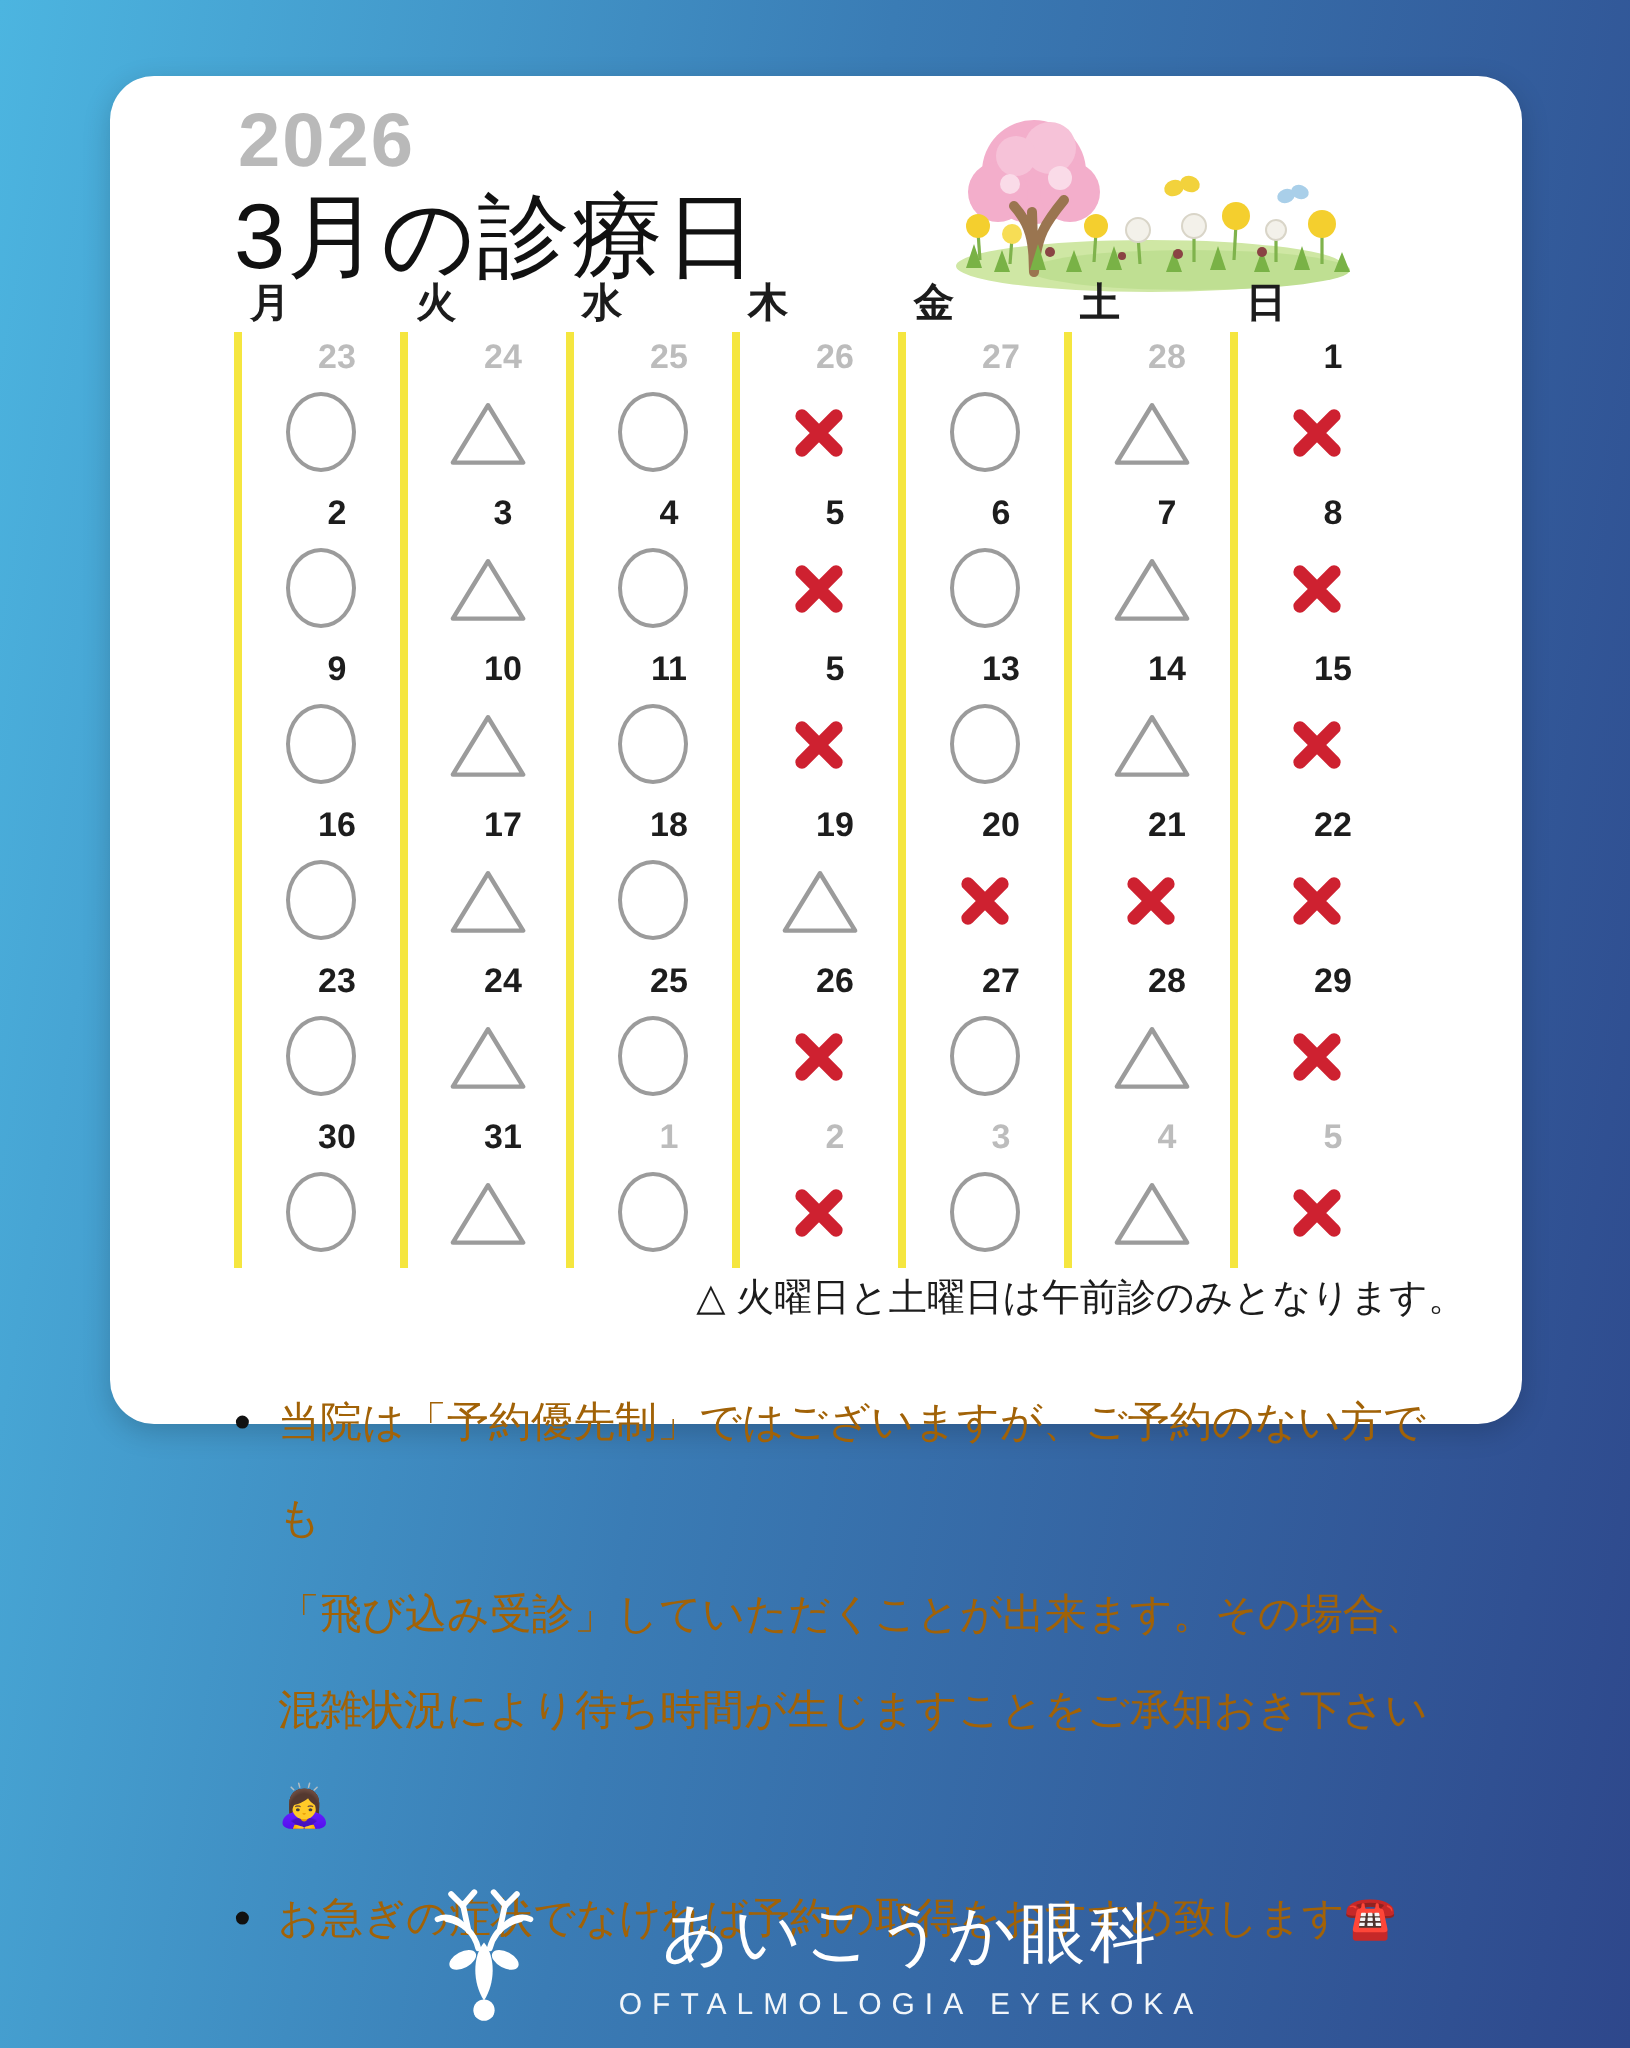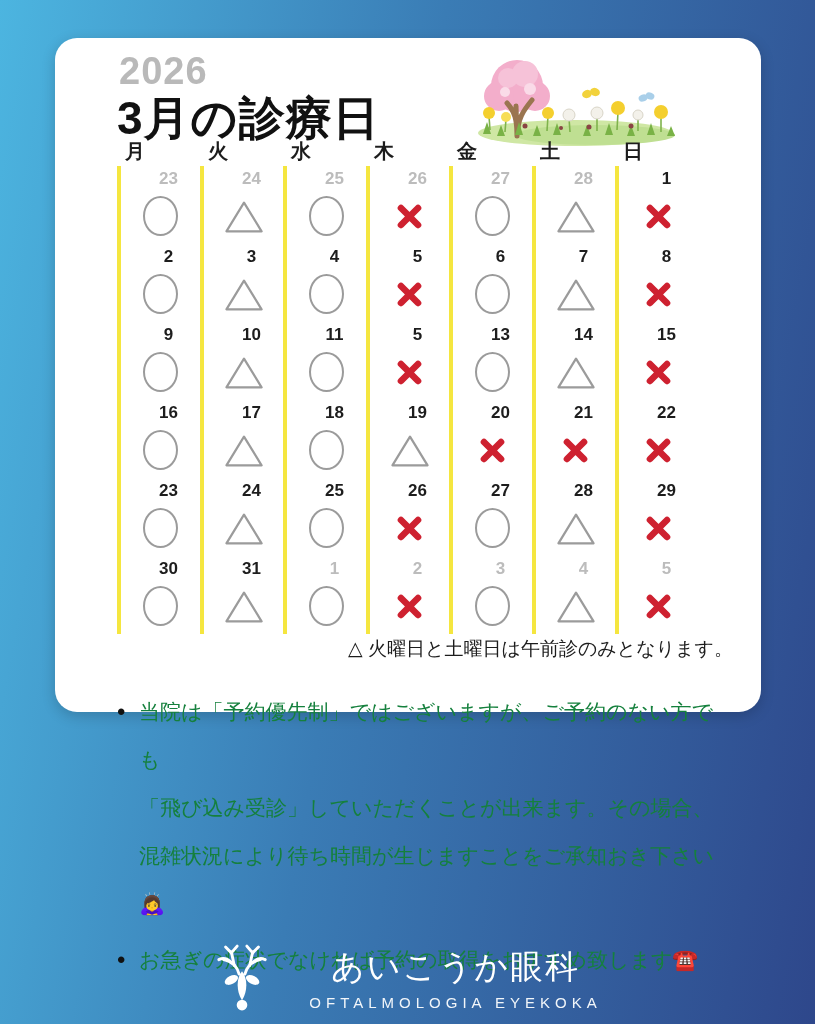--- a/index.html
+++ b/index.html
@@ -15,21 +15,21 @@
     background:#ffffff; border-radius:22px;
     box-shadow:0 4px 14px rgba(0,0,0,.18);
   }
 
   .year {
     position:absolute; left:64px; top:12px;
     font-size:38px; font-weight:bold; color:#b9b9b9; letter-spacing:1px;
   }
   .title {
     position:absolute; left:62px; top:50px;
-    font-size:46px; font-weight:bold; color:#111111; letter-spacing:1px;
+    font-size:46px; font-weight:normal; color:#111111; letter-spacing:1px;
   }
   .tree-illo { position:absolute; left:420px; top:18px; width:210px; height:92px; }
 
   .weekday-row {
     position:absolute; left:62px; top:100px; width:581px;
     display:grid; grid-template-columns:repeat(7,83px);
   }
   .weekday-row span {
     font-size:20px; font-weight:bold; color:#1c1c1c; padding-left:8px;
   }
@@ -50,21 +50,21 @@
   .legend {
     position:absolute; top:598px; right:28px;
     font-size:19px; color:#1c1c1c;
   }
 
   .notes-list {
     position:absolute; left:62px; top:650px; width:600px; list-style:none;
   }
   .notes-list li {
     position:relative; padding-left:22px;
-    font-size:21px; color:#15803d; line-height:48px; white-space:pre-line;
+    font-size:21px; color:#a16207; line-height:48px; white-space:pre-line;
   }
   .notes-list li::before {
     content:"\2022"; position:absolute; left:0; top:0;
     font-size:24px; line-height:48px; color:#111;
   }
   .notes-list li + li { margin-top:8px; }
 
   .footer {
     position:absolute; left:0; top:936px; width:815px; height:84px;
     display:flex; justify-content:center; align-items:center; gap:38px;

